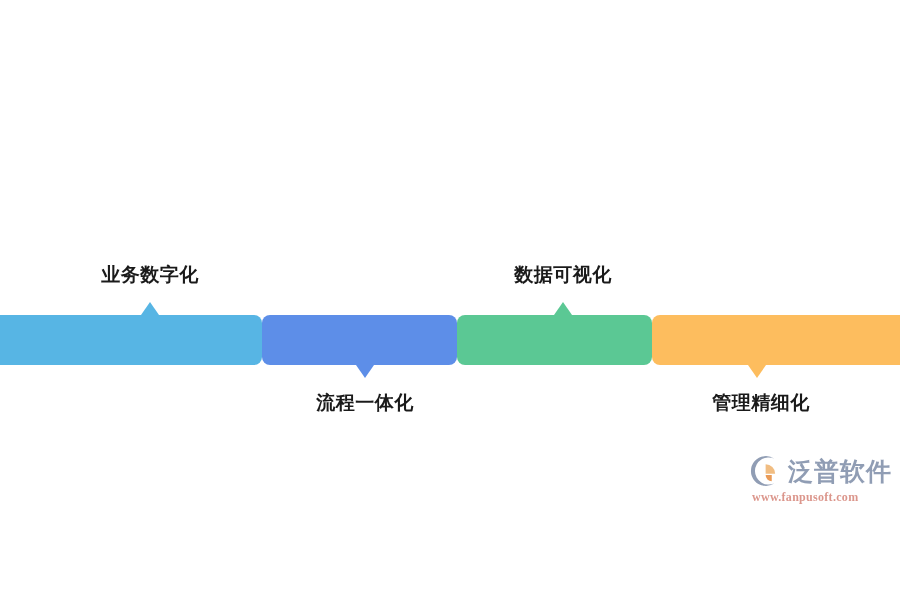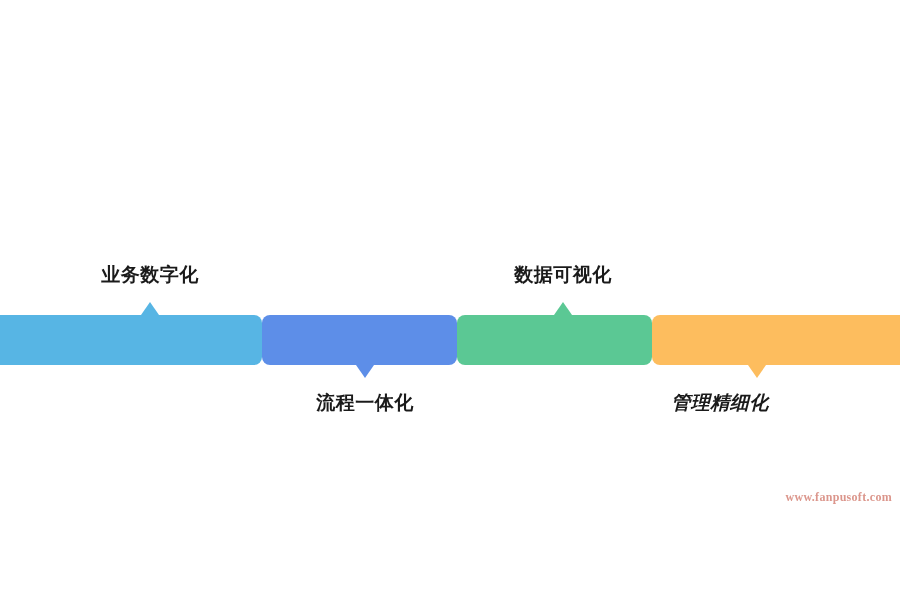--- a/index.html
+++ b/index.html
@@ -112,31 +112,39 @@
 </style>
 </head>
 <body>
 
 <div id="canvas">
 
   <div id="labels-layer">
       <div class="seg-label above" style="left: 150px;">业务数字化</div>
       <div class="seg-label below" style="left: 365px; text-align: center;">流程一体化</div>
       <div class="seg-label above" style="left: 563px;">数据可视化</div>
-      <div class="seg-label below" style="left: 720px; font-style: italic;">管理精细化</div>
+      <div class="seg-label below" style="left: 761px;">管理精细化</div>
     </div>
 
   <div class="process-bar" id="process-bar">
       <div class="segment seg-0" style="left: 0px; width: 262px; background: rgb(87, 181, 228);"></div>
       <div class="pointer up" style="left: 141px; border-bottom: 13px solid rgb(87, 181, 228);"></div>
       <div class="segment seg-1" style="left: 262px; width: 195px; background: rgb(93, 142, 232);"></div>
       <div class="pointer down" style="left: 356px; border-top: 13px solid rgb(93, 142, 232);"></div>
       <div class="segment seg-2" style="left: 457px; width: 195px; background: rgb(91, 200, 148);"></div>
       <div class="pointer up" style="left: 554px; border-bottom: 13px solid rgb(91, 200, 148);"></div>
       <div class="segment seg-3" style="left: 652px; width: 248px; background: rgb(253, 189, 94);"></div>
       <div class="pointer down" style="left: 748px; border-top: 13px solid rgb(253, 189, 94);"></div>
     </div>
 
   <div class="watermark">
+    <div class="wm-row">
+      <svg class="wm-mark" viewBox="0 0 100 100">
+        <path d="M72 14 A40 40 0 1 0 72 86 A44 44 0 1 1 72 14 Z" fill="#8795ae"></path>
+        <path d="M46 30 A28 28 0 0 1 74 58 L46 58 Z" fill="#f0b878"></path>
+        <path d="M46 62 A18 18 0 0 0 64 80 L64 62 Z" fill="#e8934a"></path>
+      </svg>
+      <span class="wm-brand">泛普软件</span>
+    </div>
     <div class="wm-url">www.fanpusoft.com</div>
   </div>
 
 </div>
 
 </body></html>

